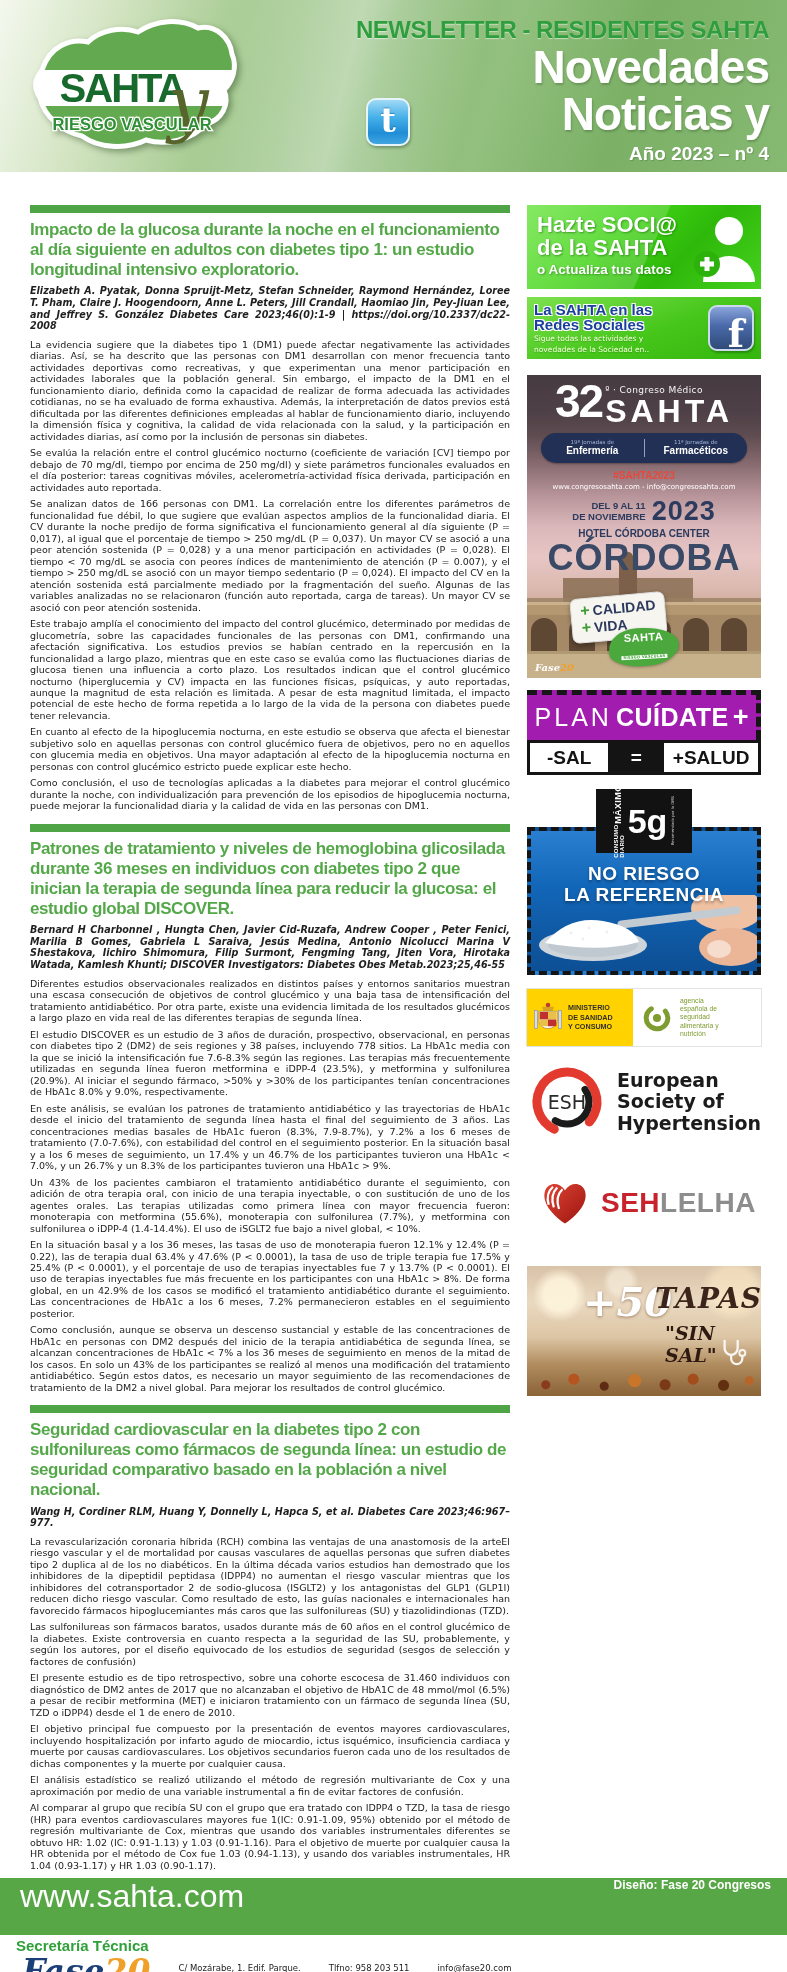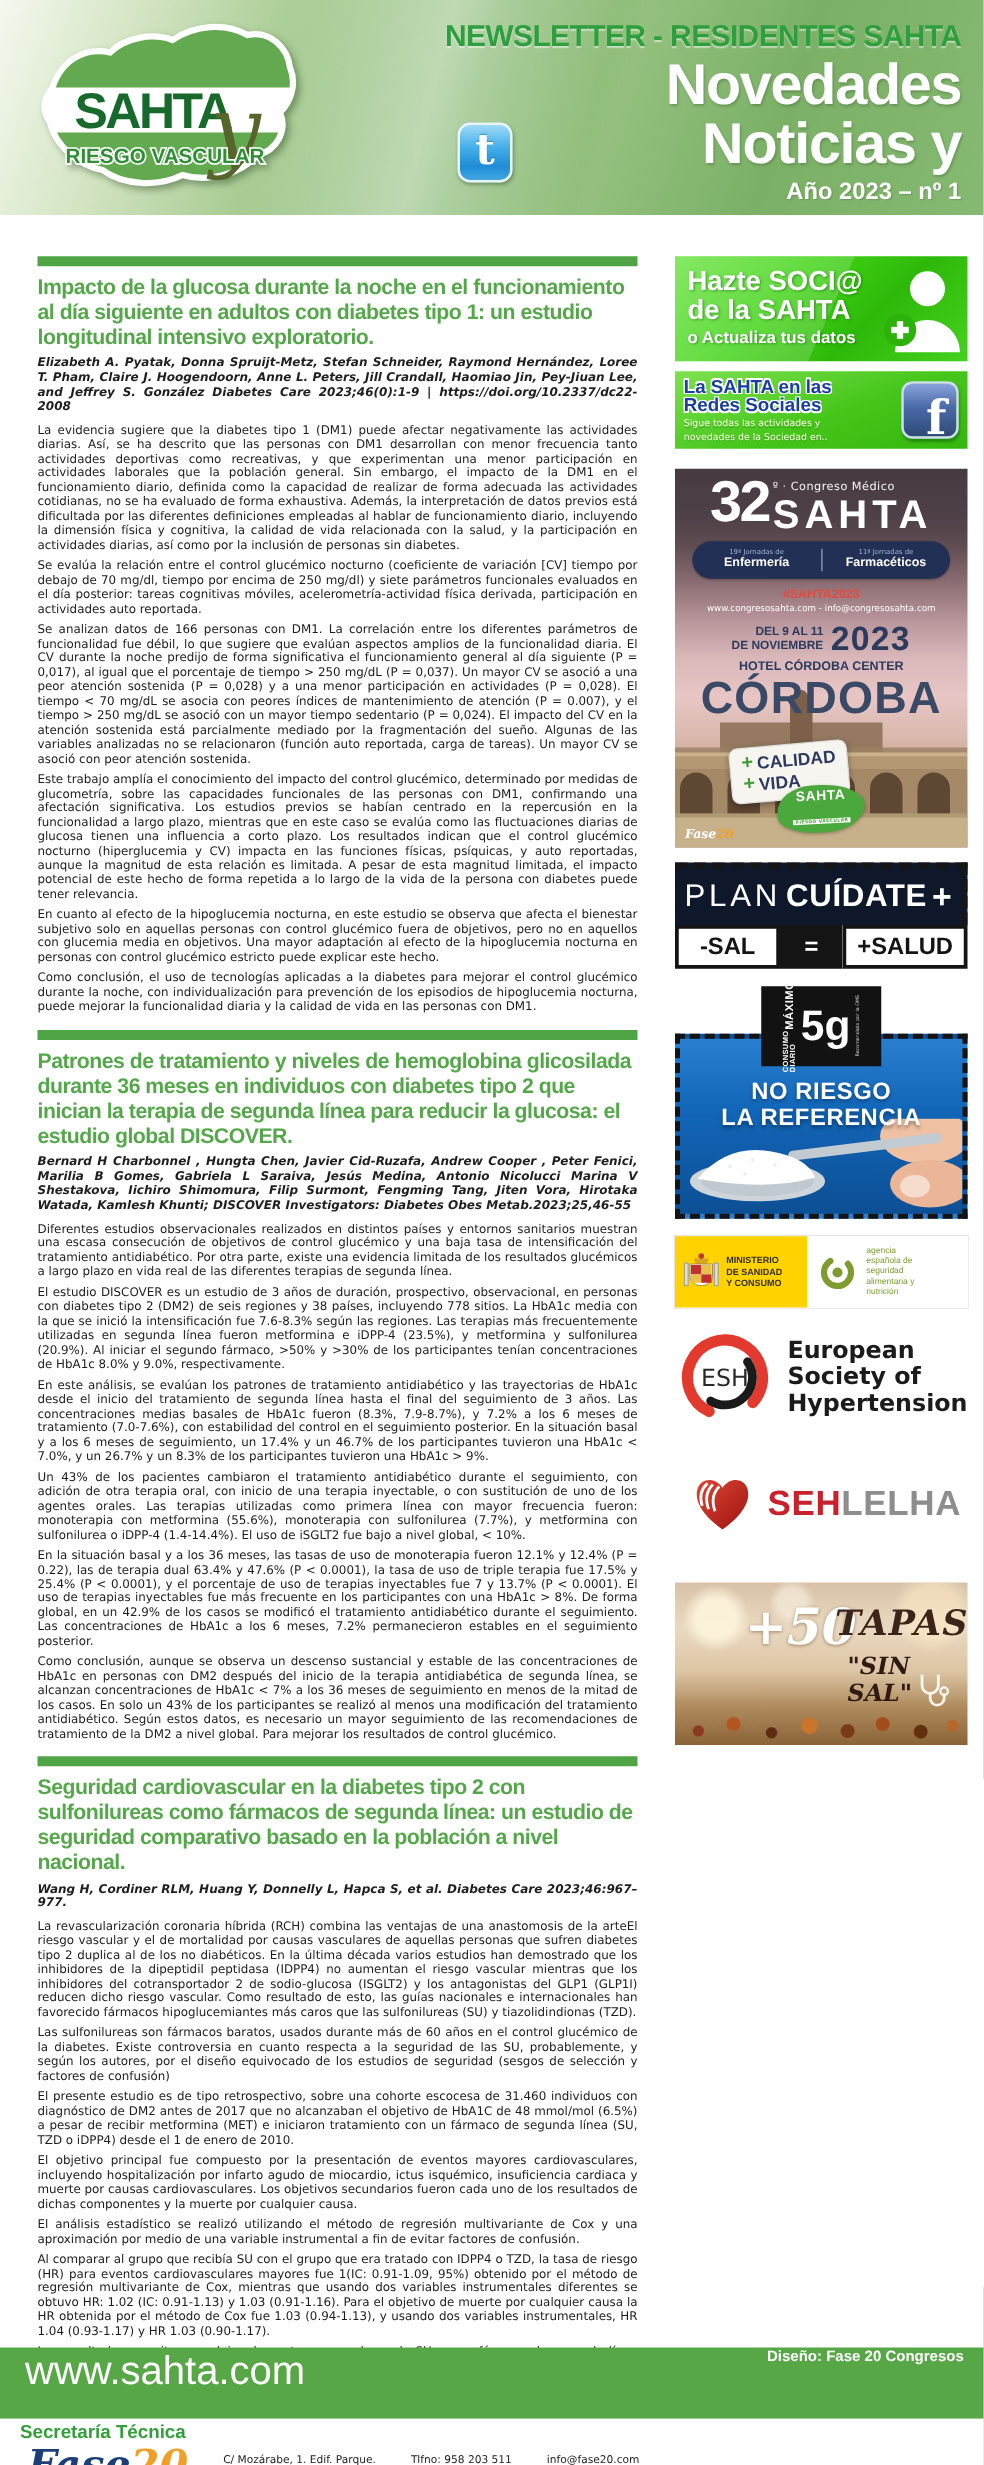--- a/index.html
+++ b/index.html
@@ -19,21 +19,21 @@
 .h-right{position:absolute;right:18px;top:16px;text-align:right}
 .kicker{font-family:"Liberation Sans",sans-serif;font-weight:bold;font-size:24px;color:#2f9e3e;letter-spacing:-.5px;text-shadow:0 1px 1px rgba(255,255,255,.5)}
 .big{font-family:"Liberation Sans",sans-serif;font-weight:bold;font-size:46px;line-height:1.02;color:#fff;text-shadow:1px 2px 2px rgba(60,90,50,.35);letter-spacing:-1px}
 .issue{font-family:"Liberation Sans",sans-serif;font-weight:bold;font-size:19px;color:#fff;margin-top:5px;text-shadow:1px 1px 1px rgba(60,90,50,.3)}
 .twitter{position:absolute;left:366px;top:98px;width:44px;height:48px;border-radius:10px;cursor:pointer;
  background:linear-gradient(180deg,#9fd9f6 0%,#45b0e8 40%,#1f8dd6 75%,#42a6e0 100%);border:2px solid #e8f4fb;
  box-shadow:1px 2px 3px rgba(40,70,40,.4);display:flex;align-items:center;justify-content:center}
 .tw-t{font-family:"DejaVu Serif",serif;font-weight:bold;font-size:34px;color:#fff;text-shadow:0 -1px 1px rgba(0,60,110,.4);margin-top:-4px}
 
 
-.content{display:flex;gap:30px;padding:33px 20px 0 30px}
+.content{display:flex;gap:17px;padding:33px 20px 0 30px}
 .leftcol{width:480px;flex:none}
 .article{margin-bottom:12px}
 .gbar{height:8px;background:#4fa546;margin-bottom:7px}
 .atitle{font-family:"Liberation Sans",sans-serif;font-weight:bold;font-size:17px;line-height:1.18;color:#55a84a;letter-spacing:-.4px;margin-bottom:5px}
 .authors{font-size:9.6px;font-weight:bold;font-style:italic;line-height:1.22;color:#1f1f1f;text-align:justify;margin-bottom:7px}
 .para{font-size:9.5px;line-height:1.21;color:#1c1c1c;text-align:justify;margin-bottom:5px}
 
 
 .sidebar{width:234px;flex:none}
 .join{height:84px;position:relative;overflow:hidden;padding:9px 10px;color:#fff;cursor:pointer;
@@ -77,21 +77,21 @@
 .pq-row{display:flex;align-items:center;gap:3px;font-family:"Liberation Sans",sans-serif;font-weight:bold;font-size:14px;color:#2c3a5e;line-height:1.05}
 .pq-plus{color:#3f9c35;font-size:16px}
 .pslogo{position:absolute;left:50%;transform:translateX(-50%) rotate(-3deg);bottom:12px;z-index:3;background:#4aa83d;
  border-radius:45% 55% 50% 50%/60% 50% 60% 40%;padding:3px 12px 4px;text-align:center;box-shadow:0 1px 3px rgba(0,0,0,.3)}
 .pslogo-t{color:#fff;font-weight:bold;font-size:11px;letter-spacing:.5px;font-family:"Liberation Sans",sans-serif}
 .pslogo-s{display:inline-block;background:#fff;color:#4aa83d;font-weight:bold;font-size:3.6px;padding:0 2px;letter-spacing:.3px}
 .pfase{position:absolute;left:8px;bottom:5px;z-index:3;font-style:italic;font-weight:bold;font-size:10px;font-family:"DejaVu Serif",serif;color:#fff}
 .pfase .n{color:#f0a028}
 
 .plancamp{margin-top:12px;cursor:pointer}
-.plan{height:50px;background:#0f172a;border-top:5px dashed #161616;border-right:5px dashed #161616;display:flex;align-items:center;justify-content:center;gap:4px;color:#fff;font-family:"Liberation Sans",sans-serif}
+.plan{height:50px;background:#a21caf;border-top:5px dashed #161616;border-right:5px dashed #161616;display:flex;align-items:center;justify-content:center;gap:4px;color:#fff;font-family:"Liberation Sans",sans-serif}
 .plan-w1{font-size:25px;letter-spacing:3px}
 .plan-w2{font-size:25px;font-weight:bold;letter-spacing:.5px}
 .plan-plus{font-size:27px;font-weight:bold}
 .saleq{display:flex;height:35px}
 .sq{display:flex;align-items:center;justify-content:center;font-family:"Liberation Sans",sans-serif;font-weight:bold;font-size:19px}
 .sq-l{flex:1;background:#fff;border:3px solid #141414;color:#141414}
 .sq-m{width:50px;background:#141414;color:#fff}
 .sq-r{flex:1.2;background:#fff;border:3px solid #141414;color:#141414}
 
 .fivegwrap{margin-top:52px;position:relative;cursor:pointer}
@@ -168,21 +168,21 @@
         <rect x="0" y="62" width="210" height="36" fill="#ffffff" clip-path="url(#mapclip)"></rect>
         <text class="lg-sahta" x="92" y="94" text-anchor="middle">SAHTA</text>
         <text class="lg-y" x="138" y="120">y</text>
         <text class="lg-riesgo" x="102" y="122" text-anchor="middle">RIESGO VASCULAR</text>
       </svg>
     </div>
     <div class="h-right">
       <div class="kicker">NEWSLETTER - RESIDENTES SAHTA</div>
       <div class="big">Novedades</div>
       <div class="big">Noticias y</div>
-      <div class="issue">Año 2023 – nº 1</div>
+      <div class="issue">Año 2023 – nº 4</div>
     </div>
     <div class="twitter">
       <span class="tw-t">t</span>
     </div>
   </header>
 
   <div class="content">
 
     <div class="leftcol">
 

